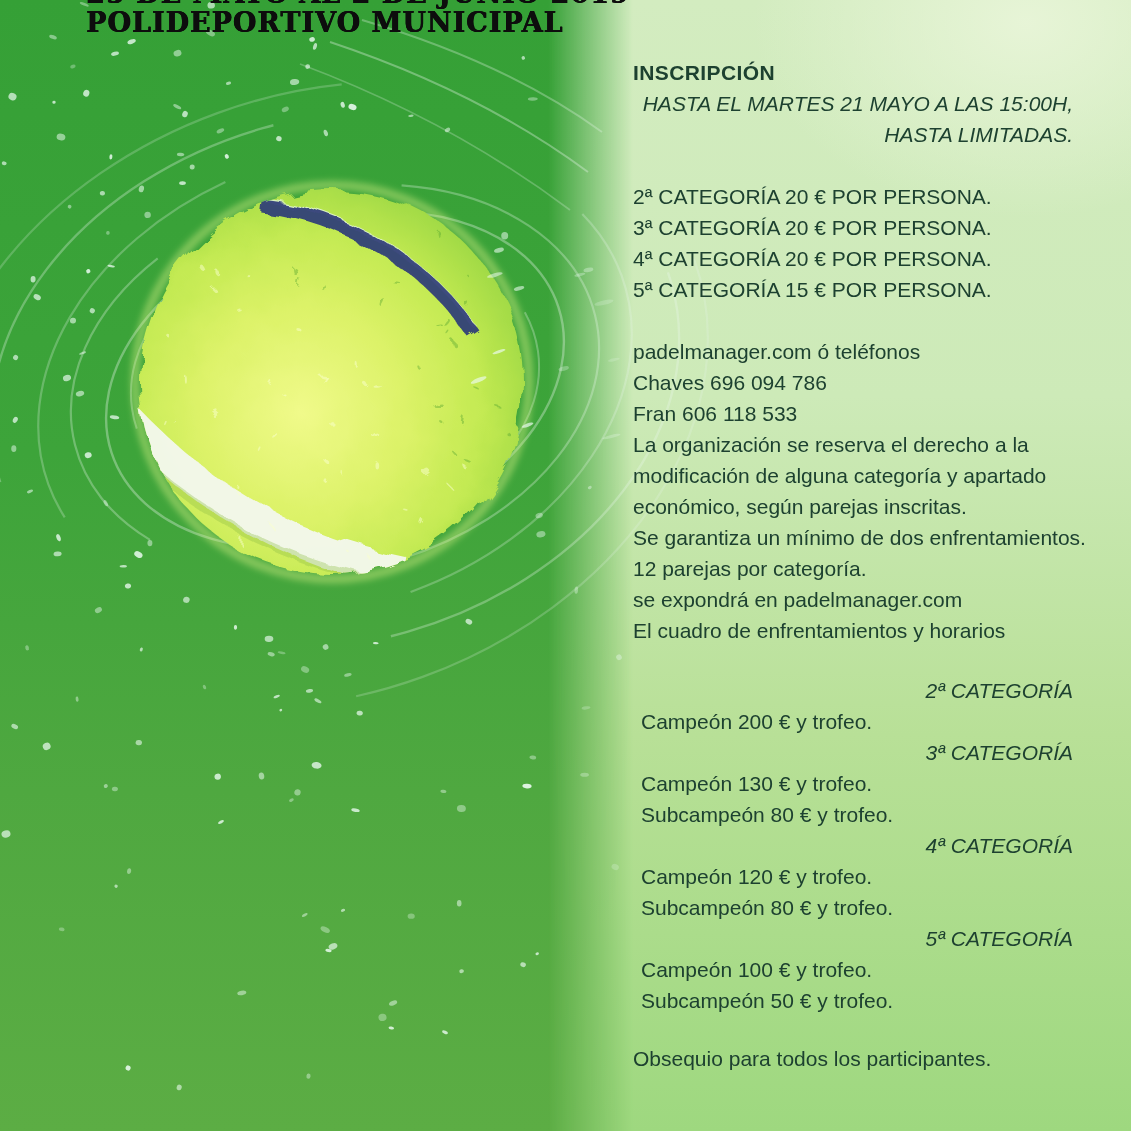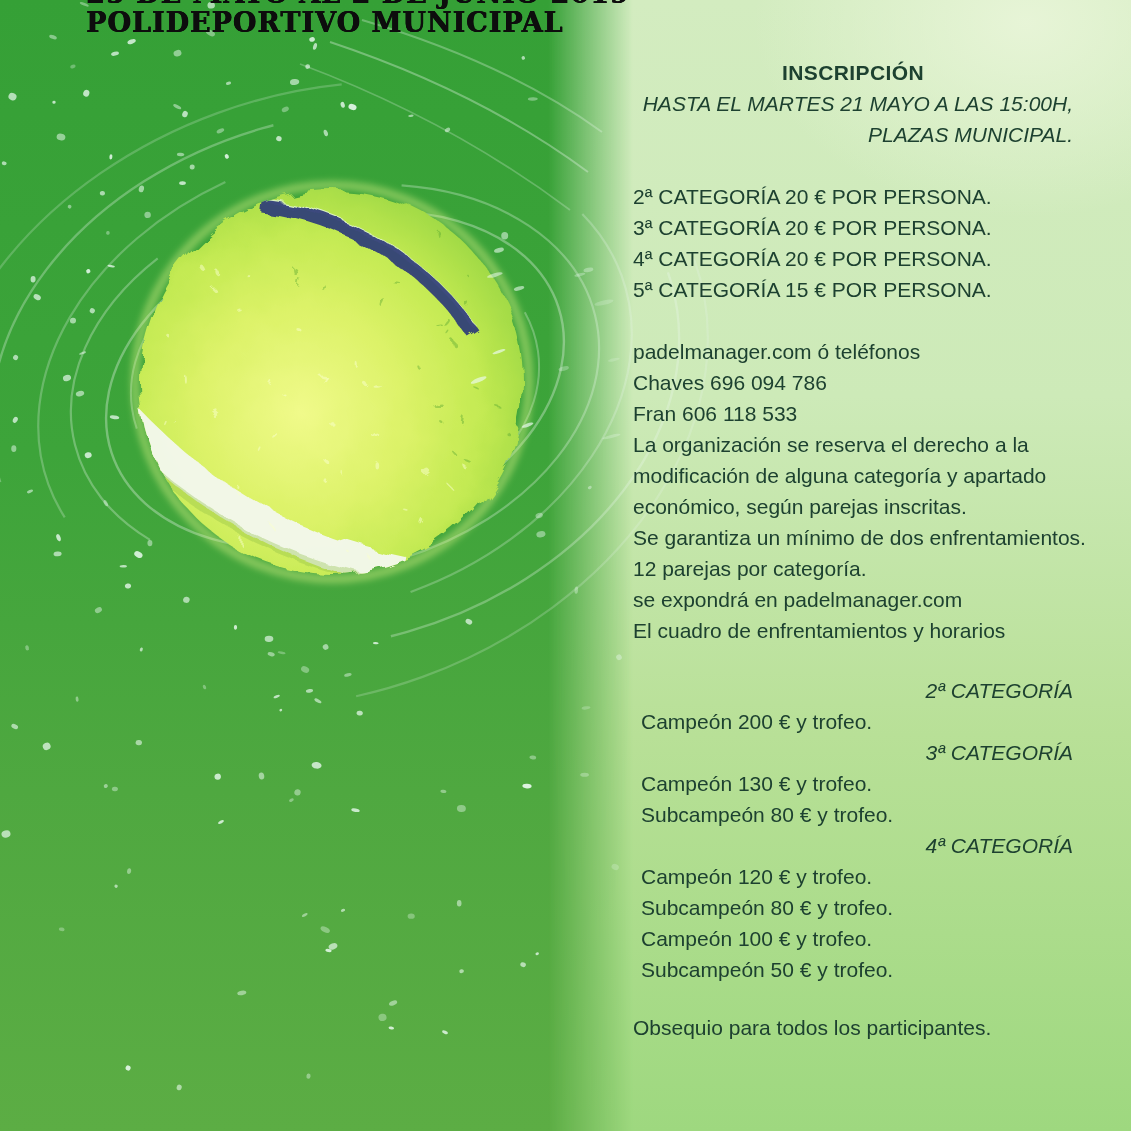--- a/index.html
+++ b/index.html
@@ -27,21 +27,21 @@
     letter-spacing:1px;white-space:nowrap;
     text-shadow:0.6px 0 0 #0d0d0d, 0 0.4px 0 #0d0d0d;
   }
   
   .col{
     position:absolute;left:633px;top:57px;width:440px;
     color:#1d4130;font-size:21px;
   }
   .ln{height:31px;line-height:31px;white-space:nowrap;}
   .it{font-style:italic;text-align:right;}
-  .hd{letter-spacing:.4px;font-weight:bold;font-stretch:normal;text-align:center;}
+  .hd{letter-spacing:.4px;font-weight:bold;font-stretch:normal;}
   .prize{padding-left:8px;}
   .sp31{height:31px;} .sp29{height:29px;} .sp27{height:27px;}
 </style>
 </head>
 <body>
 
 <div class="poster">
 
   <div class="panel"></div>
 
@@ -299,21 +299,21 @@
   </svg>
 
   <div class="title">
     <div>25 DE MAYO AL 2 DE JUNIO 2019</div>
     <div>POLIDEPORTIVO MUNICIPAL</div>
   </div>
 
   <div class="col">
     <div class="ln hd">INSCRIPCIÓN</div>
     <div class="ln it">HASTA EL MARTES 21 MAYO A LAS 15:00H,</div>
-    <div class="ln it">PLAZAS MUNICIPAL.</div>
+    <div class="ln it">HASTA LIMITADAS.</div>
     <div class="sp31"></div>
     <div class="ln">2ª CATEGORÍA 20 € POR PERSONA.</div>
     <div class="ln">3ª CATEGORÍA 20 € POR PERSONA.</div>
     <div class="ln">4ª CATEGORÍA 20 € POR PERSONA.</div>
     <div class="ln">5ª CATEGORÍA 15 € POR PERSONA.</div>
     <div class="sp31"></div>
     <div class="ln">padelmanager.com ó teléfonos</div>
     <div class="ln">Chaves 696 094 786</div>
     <div class="ln">Fran 606 118 533</div>
     <div class="ln">La organización se reserva el derecho a la</div>
@@ -325,18 +325,19 @@
     <div class="ln">El cuadro de enfrentamientos y horarios</div>
     <div class="sp29"></div>
     <div class="ln it">2ª CATEGORÍA</div>
     <div class="ln prize">Campeón 200 € y trofeo.</div>
     <div class="ln it">3ª CATEGORÍA</div>
     <div class="ln prize">Campeón 130 € y trofeo.</div>
     <div class="ln prize">Subcampeón 80 € y trofeo.</div>
     <div class="ln it">4ª CATEGORÍA</div>
     <div class="ln prize">Campeón 120 € y trofeo.</div>
     <div class="ln prize">Subcampeón 80 € y trofeo.</div>
+    <div class="ln it">5ª CATEGORÍA</div>
     <div class="ln prize">Campeón 100 € y trofeo.</div>
     <div class="ln prize">Subcampeón 50 € y trofeo.</div>
     <div class="sp27"></div>
     <div class="ln">Obsequio para todos los participantes.</div>
   </div>
 </div>
 
 </body></html>

